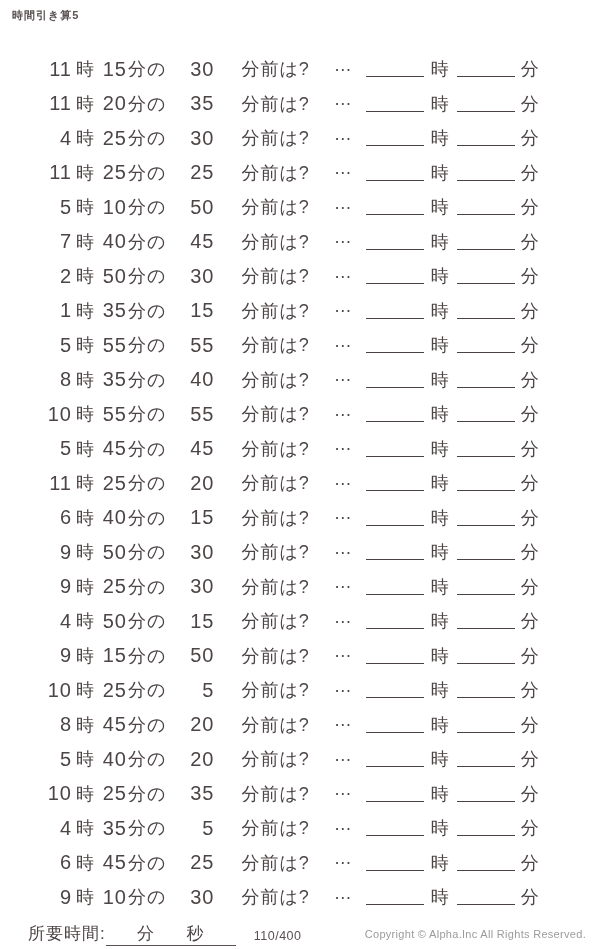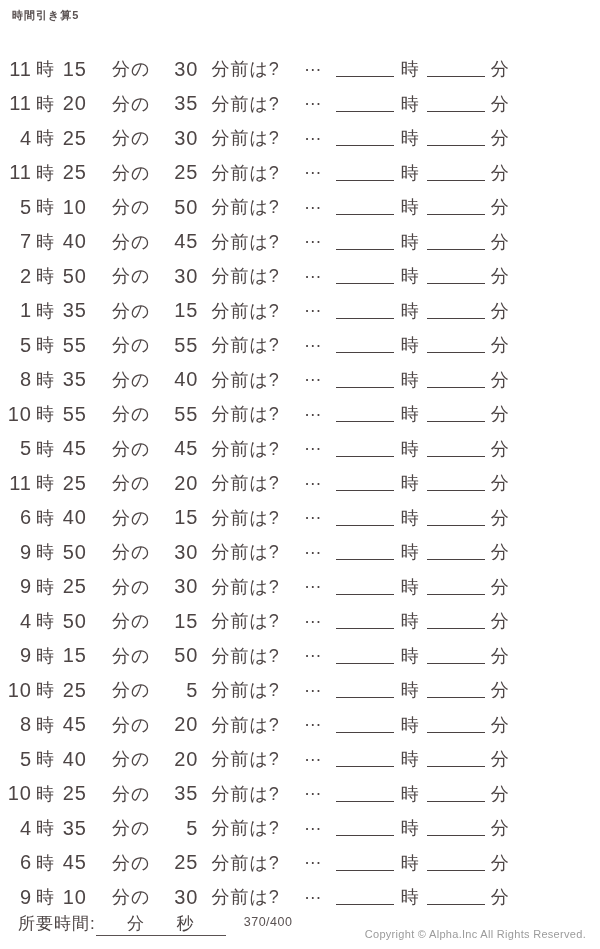--- a/index.html
+++ b/index.html
@@ -23,48 +23,49 @@
   .name-line{
     display:inline-block;width:178px;height:22px;
     border-bottom:1px solid #8a8484;
   }
   .name-dot{font-size:12px;line-height:14px;color:#4d4545;}
   
   .rows{margin-top:4px;}
   .row{
     display:flex;align-items:center;height:34.5px;
     white-space:nowrap;
+    padding-left:40px;
   }
   .num{
     font-size:20px;font-weight:400;letter-spacing:1px;color:#4d4545;
     display:inline-block;text-align:right;
   }
   .num.hour{width:32px;}
   .num.min{width:32px;margin-left:0;}
   .num.sub{width:48px;}
   .lbl{font-size:18px;color:#4d4545;letter-spacing:1px;}
   .lbl.t1{margin-left:4px;}
-  .lbl.t2{margin-left:25px;}
-  .lbl.q{margin-left:13px;}
+  .lbl.t2{margin-left:1px;}
+  .lbl.q{margin-left:27px;}
   .dots{
     margin-left:24px;font-size:18px;color:#4d4545;
     transform:translateY(-4px);display:inline-block;
   }
   .blank{
     display:inline-block;width:58px;height:24px;align-self:flex-start;
     border-bottom:1.5px solid #4a4242;
   }
   .blank.b1{margin-left:14px;}
   .blank.b2{margin-left:7px;}
   .lbl.a1{margin-left:7px;}
   .lbl.a2{margin-left:6px;}
   
   .footer{
-    position:absolute;left:6px;right:0;top:912px;height:34px;
-    display:flex;align-items:flex-start;
+    position:absolute;left:16px;right:0;top:912px;height:34px;
+    display:flex;align-items:flex-end;
   }
   .req-label{margin-left:12px;font-size:17px;letter-spacing:1px;line-height:24px;}
   .req-line{
     display:inline-flex;width:130px;height:23px;
     border-bottom:1px solid #5a5252;
     justify-content:space-evenly;align-items:flex-end;
     font-size:17px;letter-spacing:1px;
   }
   .counter{margin-left:18px;font-size:12.5px;color:#5a5252;line-height:20px;letter-spacing:0.5px;}
   .copyright{
@@ -430,15 +431,15 @@
     <span class="lbl a2">分</span>
   </div>
 </div>
 
 <div class="footer">
   <span class="req-label">所要時間:</span>
   <span class="req-line">
     <span>分</span>
     <span>秒</span>
   </span>
-  <span class="counter">370/400</span>
+  <span class="counter">110/400</span>
   <span class="copyright">Copyright ©  Alpha.Inc All Rights Reserved.</span>
 </div>
 
 </body></html>

